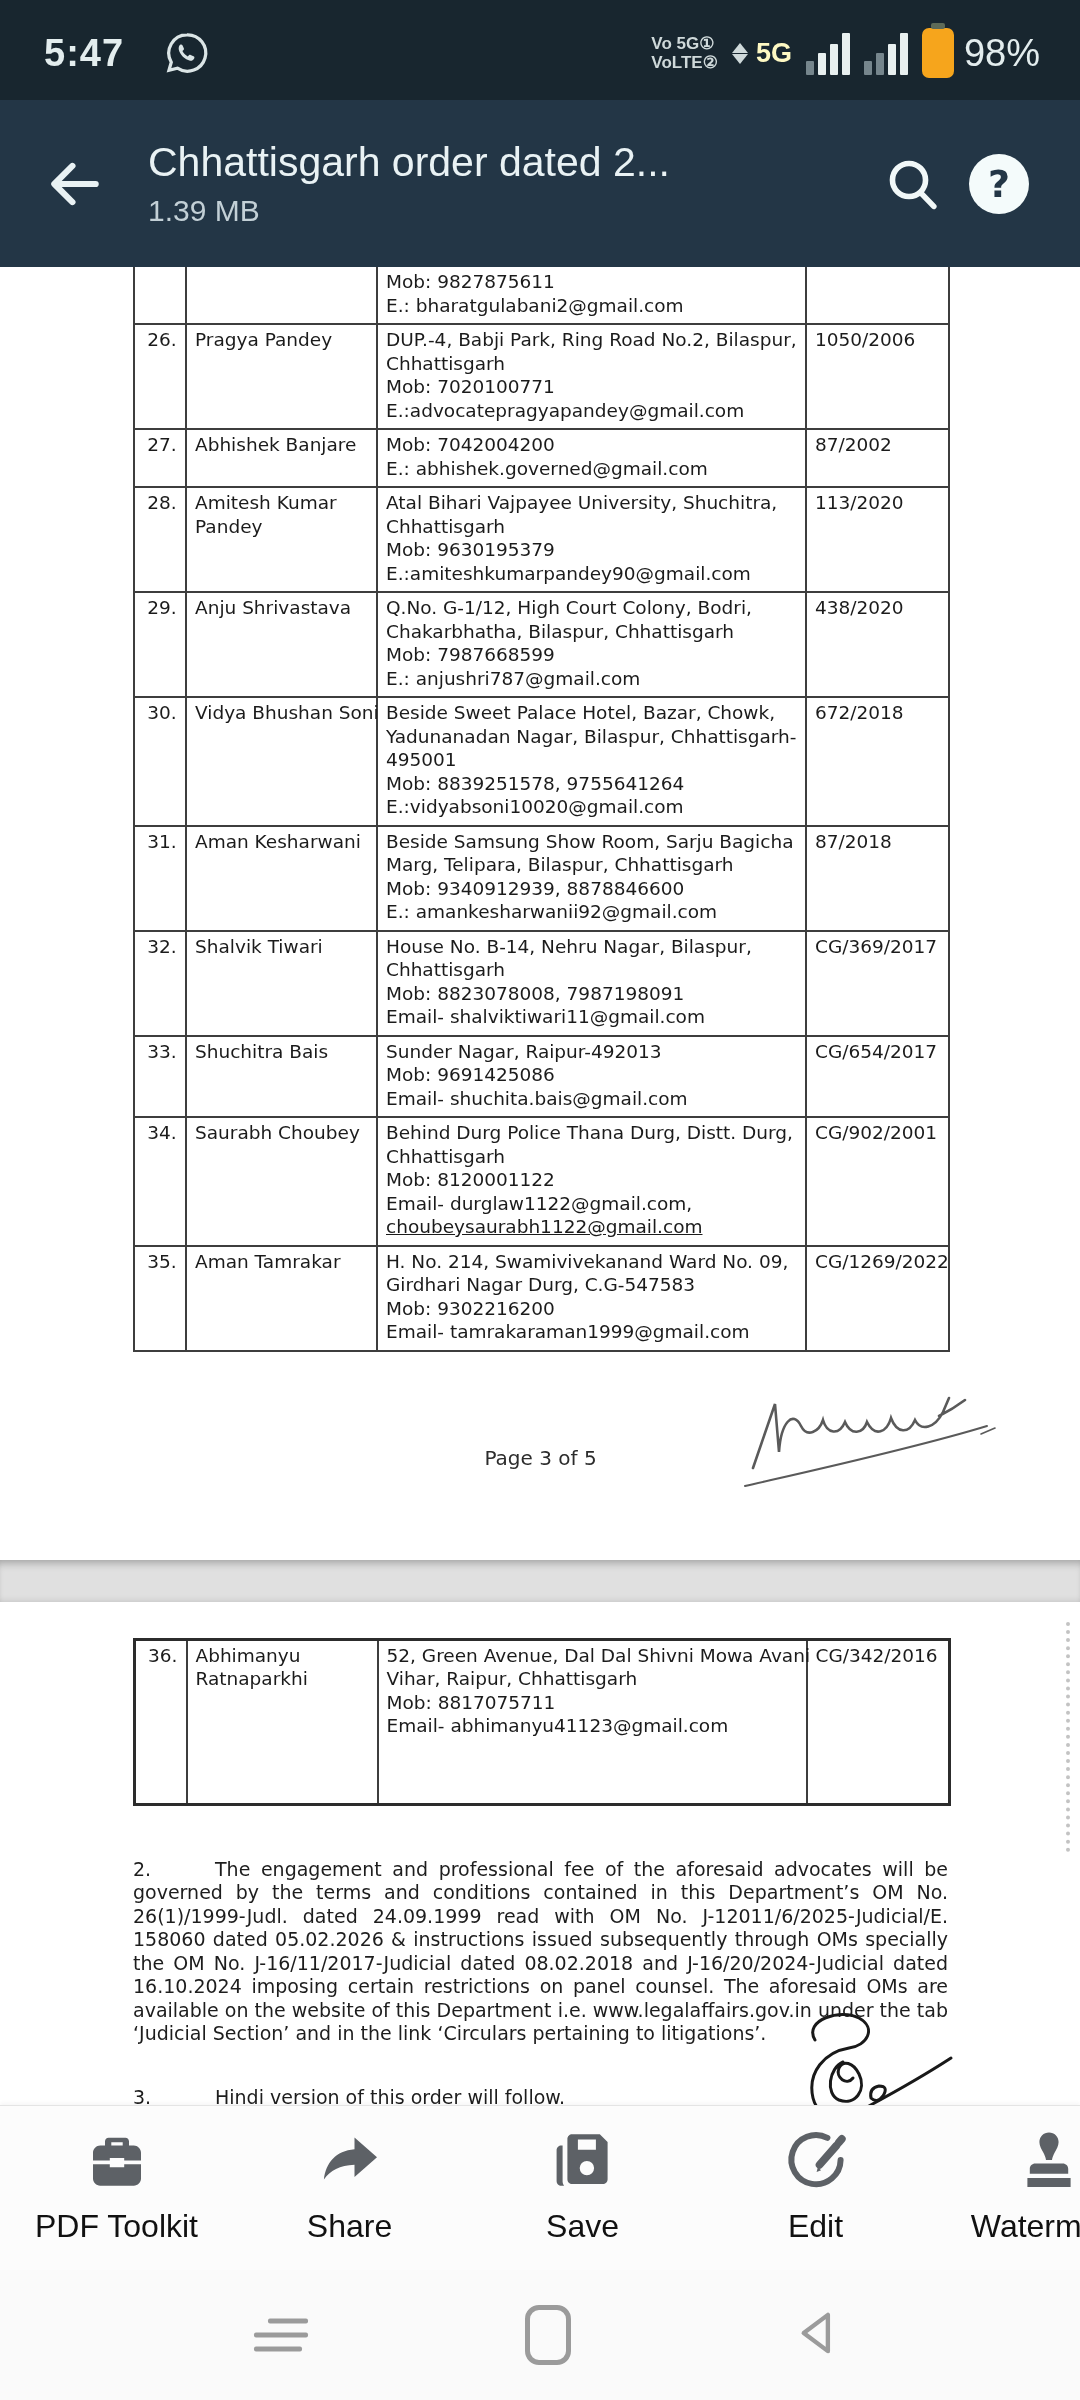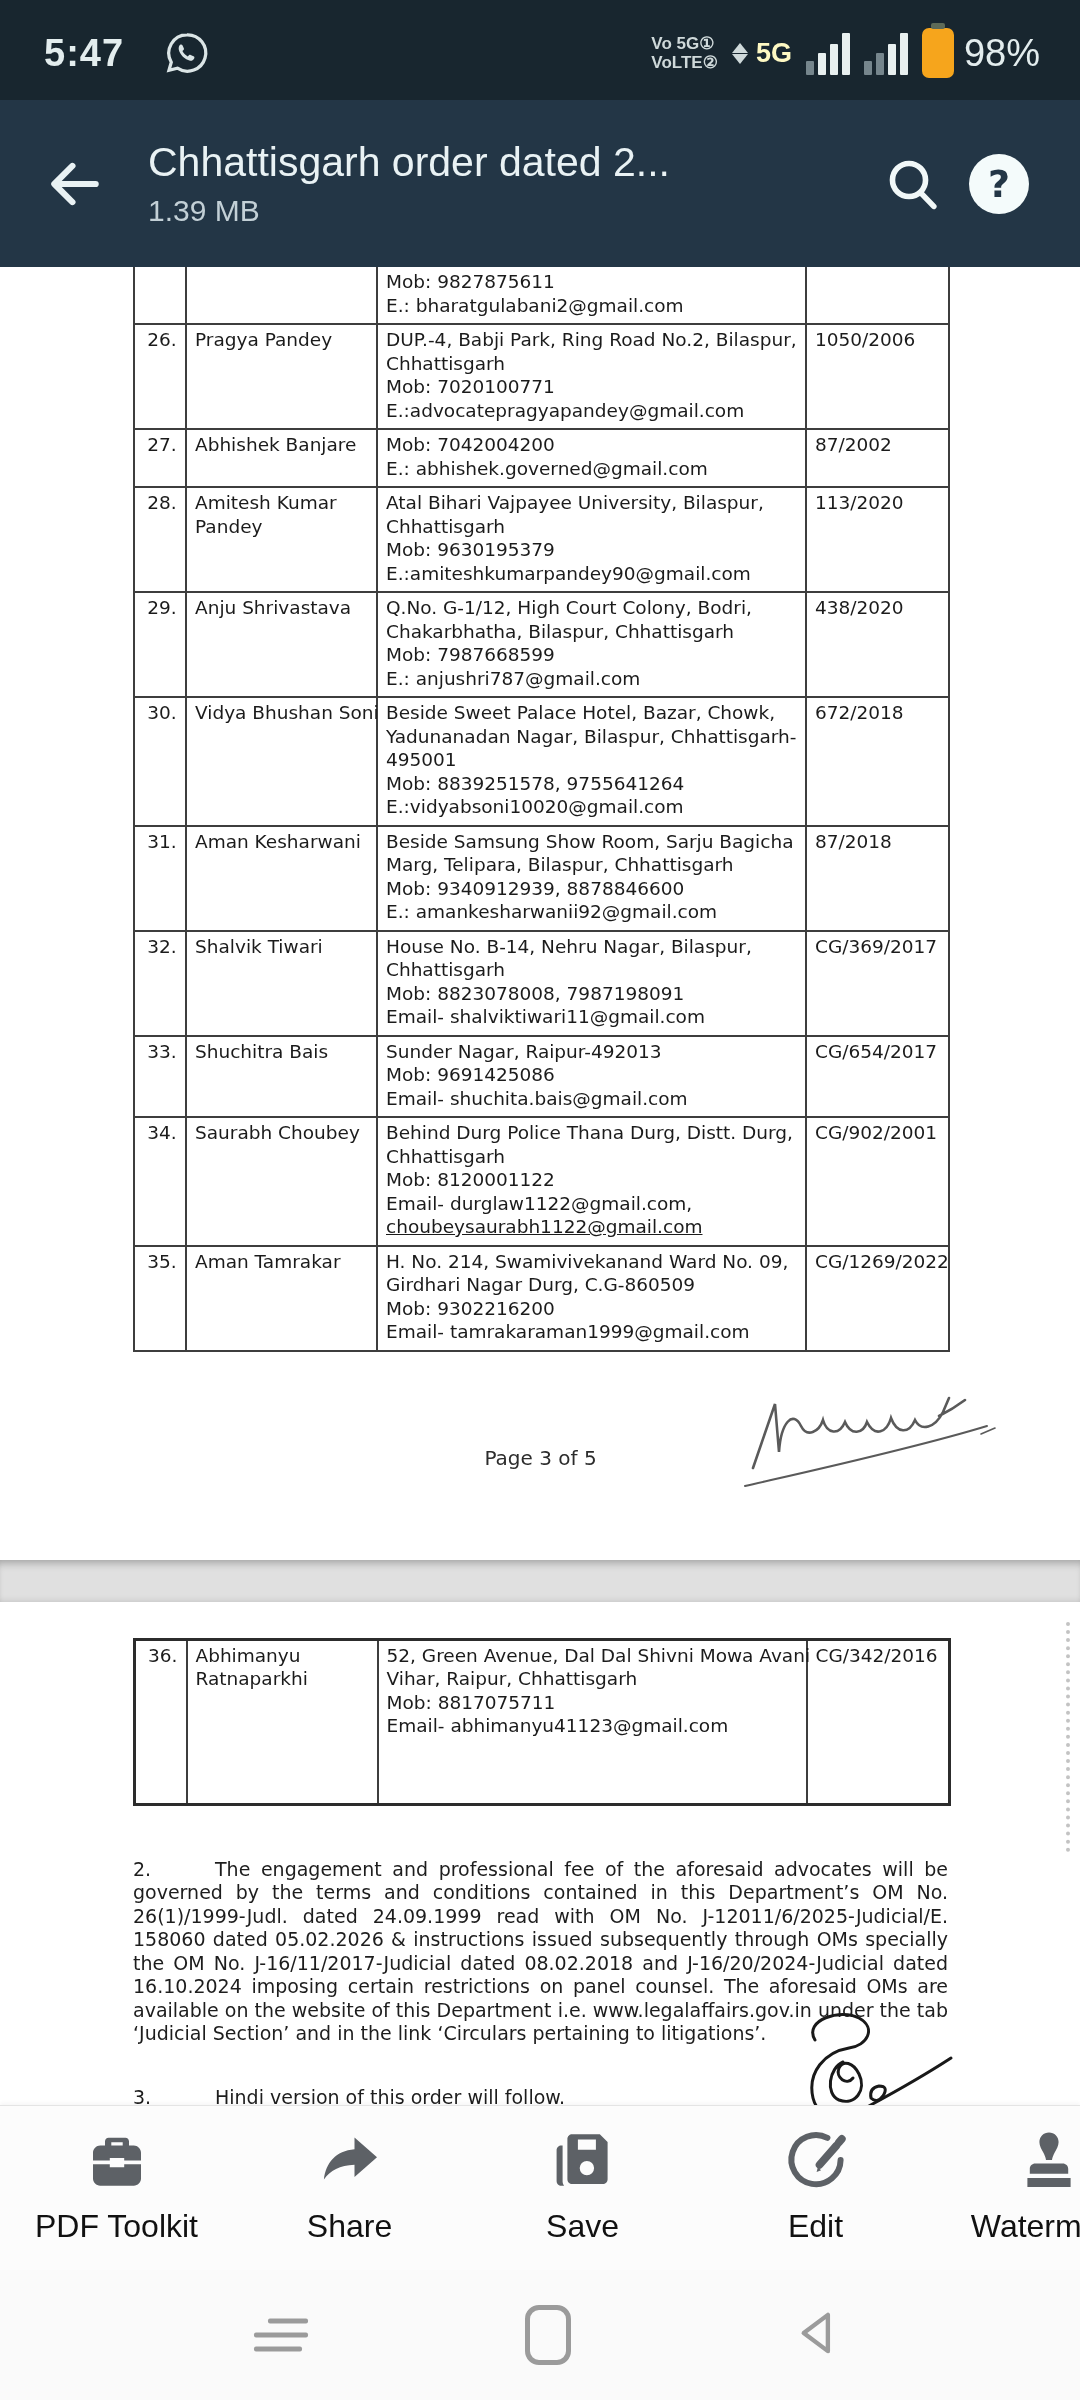--- a/index.html
+++ b/index.html
@@ -204,21 +204,21 @@
               </td>
               <td class="c-en">87/2002</td>
             </tr>
             <tr>
               <td class="c-no">28.</td>
               <td class="c-nm">
                 <div class="line">Amitesh Kumar</div>
                 <div class="line">Pandey</div>
               </td>
               <td class="c-ad">
-                <div class="line">Atal Bihari Vajpayee University, Bilaspur,</div>
+                <div class="line">Atal Bihari Vajpayee University, Shuchitra,</div>
                 <div class="line">Chhattisgarh</div>
                 <div class="line">Mob: 9630195379</div>
                 <div class="line">E.:amiteshkumarpandey90@gmail.com</div>
               </td>
               <td class="c-en">113/2020</td>
             </tr>
             <tr>
               <td class="c-no">29.</td>
               <td class="c-nm">
                 <div class="line">Anju Shrivastava</div>
@@ -297,21 +297,21 @@
               </td>
               <td class="c-en">CG/902/2001</td>
             </tr>
             <tr>
               <td class="c-no">35.</td>
               <td class="c-nm">
                 <div class="line">Aman Tamrakar</div>
               </td>
               <td class="c-ad">
                 <div class="line"> H. No. 214, Swamivivekanand Ward No. 09,</div>
-                <div class="line">Girdhari Nagar Durg, C.G-860509</div>
+                <div class="line">Girdhari Nagar Durg, C.G-547583</div>
                 <div class="line">Mob: 9302216200</div>
                 <div class="line">Email- tamrakaraman1999@gmail.com</div>
               </td>
               <td class="c-en">CG/1269/2022</td>
             </tr>
           </tbody>
       </table>
       <div class="p3-footer">
         <div class="page-num">Page 3 of 5</div>
         <div class="sig1">

